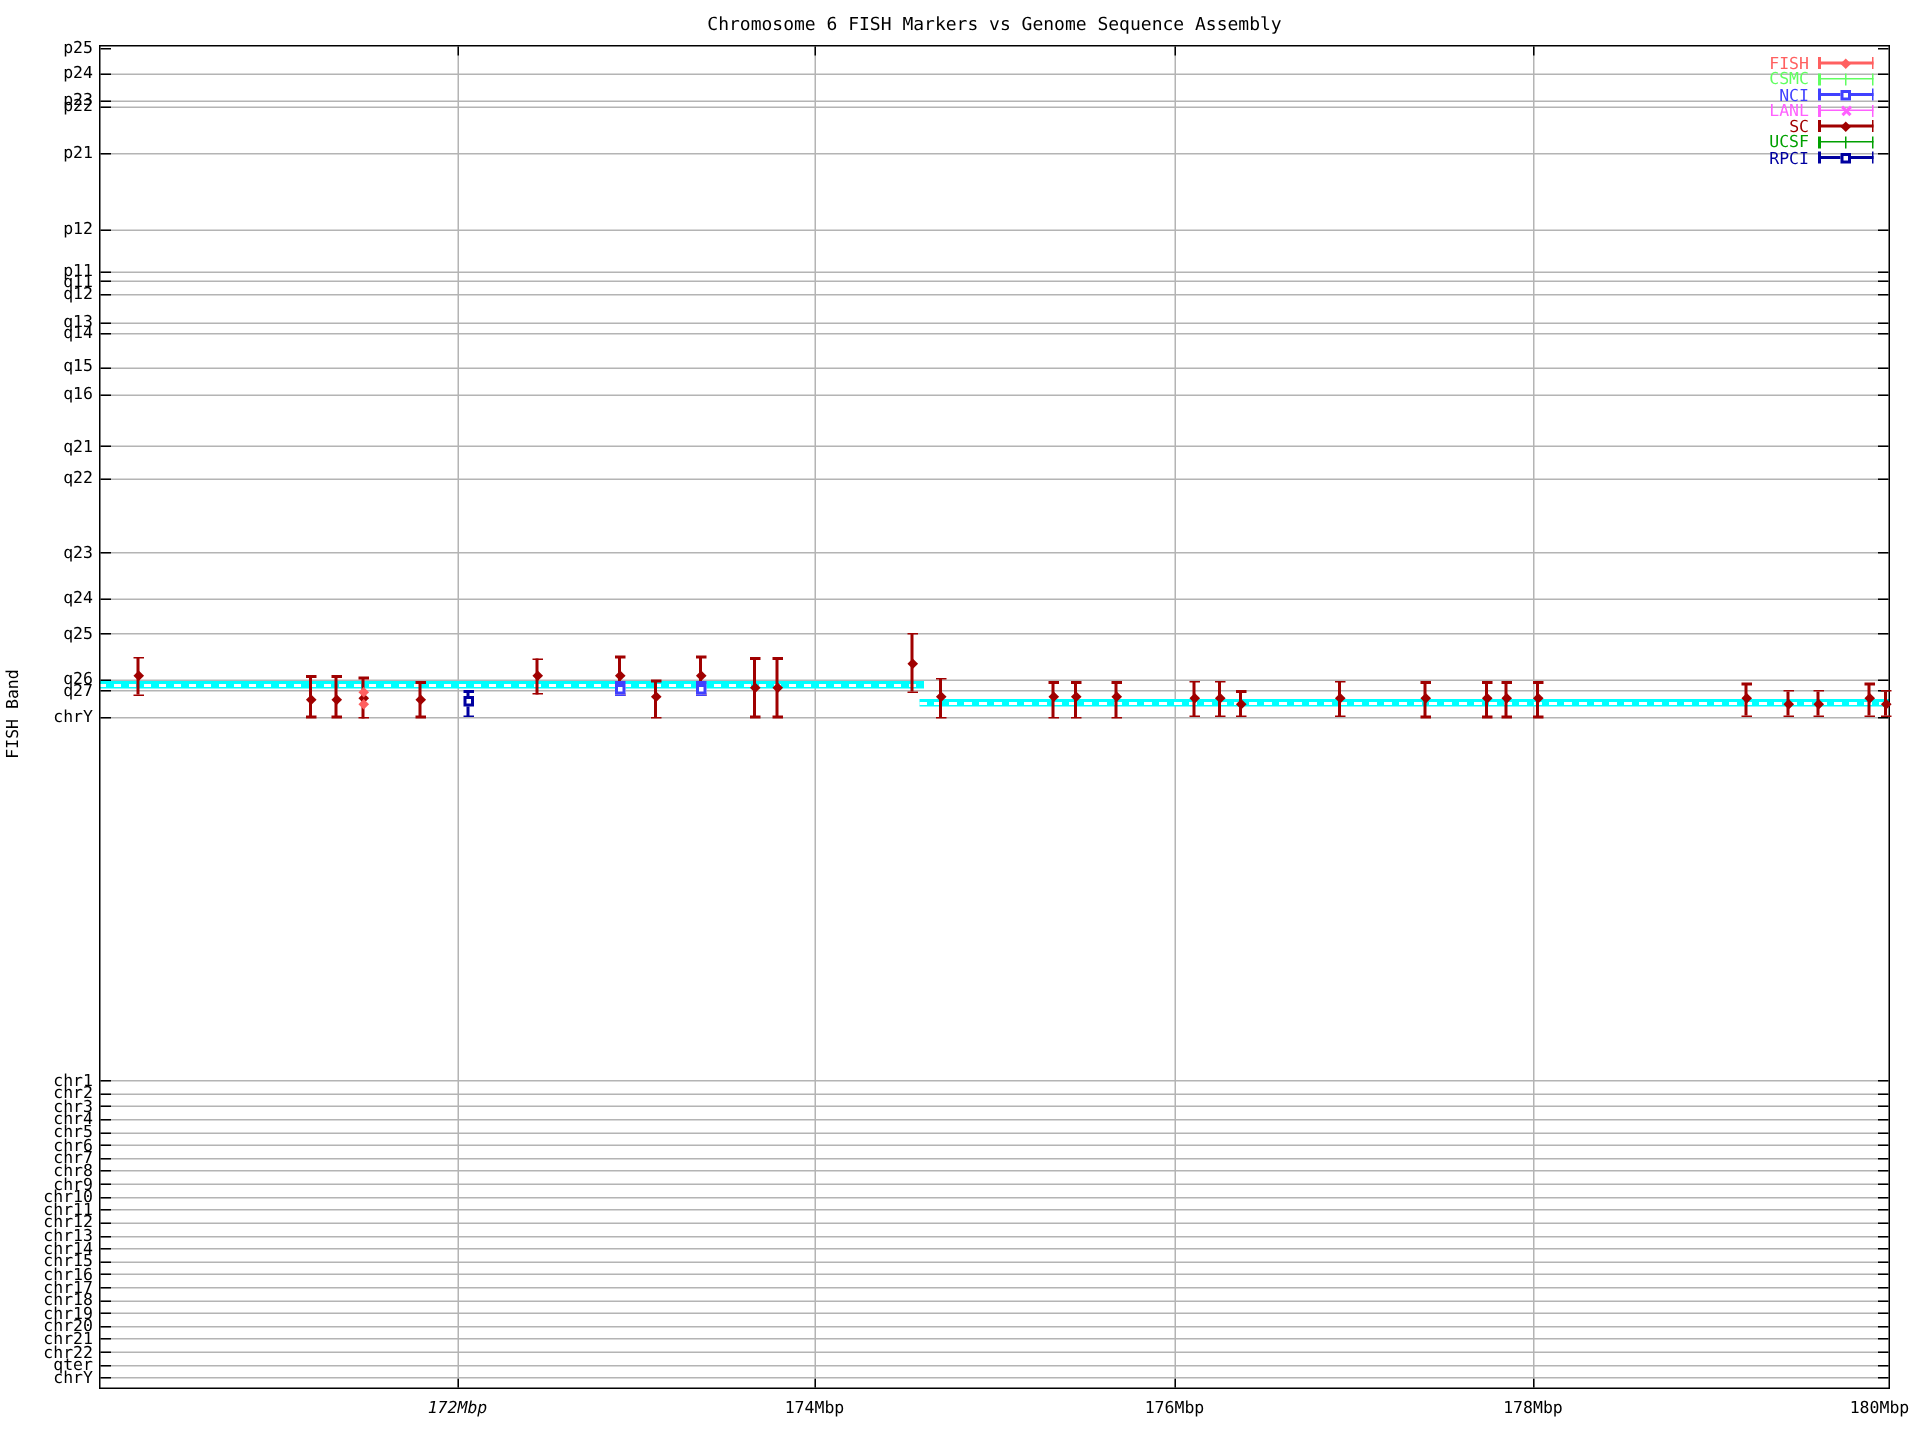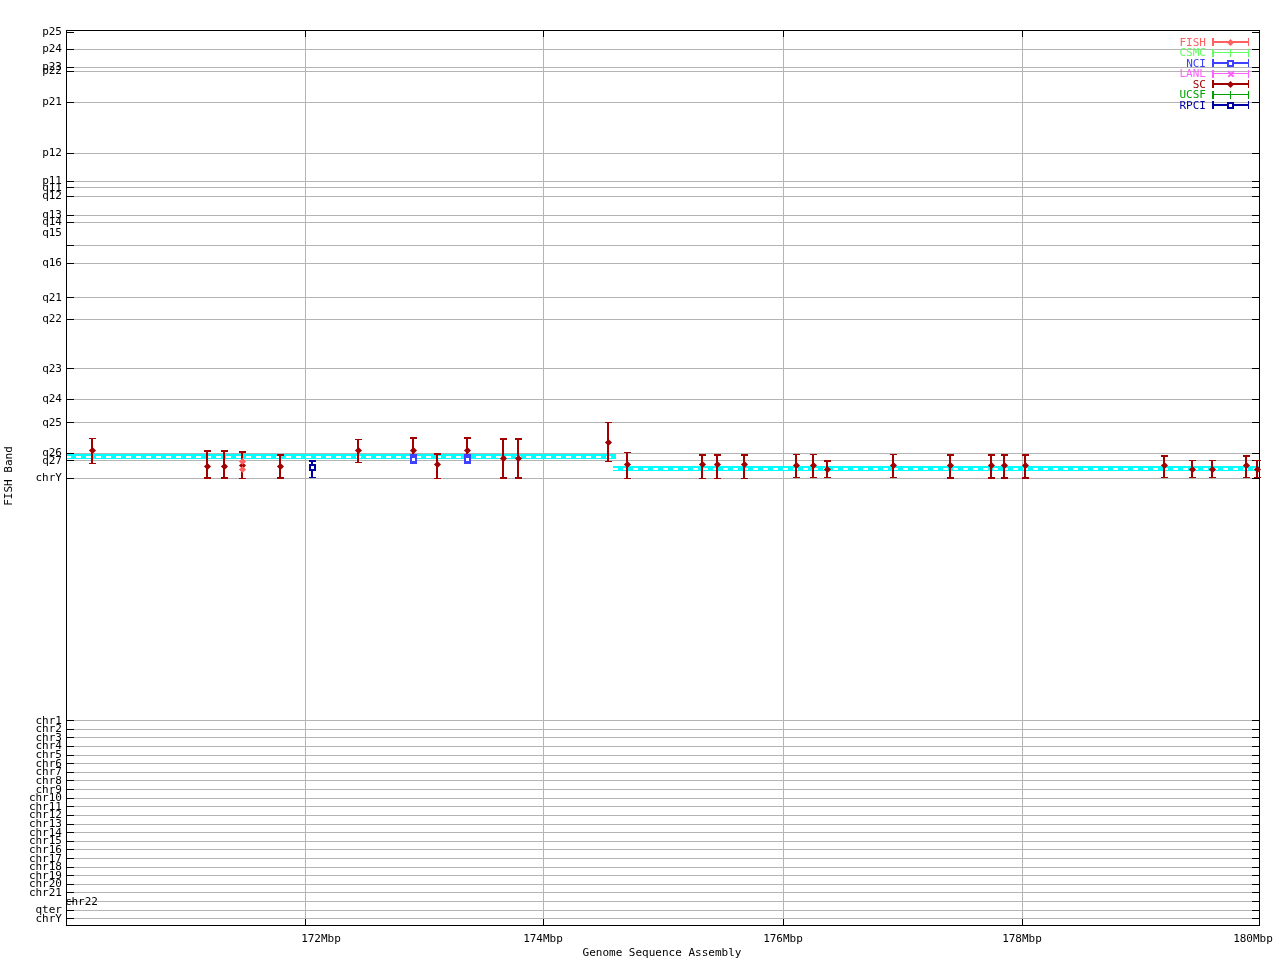--- a/index.html
+++ b/index.html
@@ -24,27 +24,27 @@
   .cyan .dash{position:absolute;left:0;right:0;top:50%;height:1.5px;margin-top:-0.75px;
     background:repeating-linear-gradient(90deg,#ffffff 0 5px,rgba(255,255,255,0) 5px 10px);}
   .diamond{position:absolute;width:5px;height:5px;transform:rotate(45deg);}
   .osquare{position:absolute;width:7px;height:7px;box-sizing:border-box;background:#fff;border:2px solid #000;}
   .leglbl{position:absolute;width:100px;text-align:right;font-size:11px;line-height:11px;white-space:pre;}
 </style>
 </head>
 <body>
 
 <div id="canvas">
+  <div id="title" class="lbl">Chromosome 6 FISH Markers vs Genome Sequence Assembly</div>
   <div id="ylabel" class="lbl">FISH Band</div>
-  <div id="xlabel" class="lbl">Genome Sequence Assembly</div>
   <div id="plot">
       <div class="v grid" style="left: 305px; top: 31px; height: 894px;"></div>
       <div class="v tick" style="left: 305px; top: 31px; height: 6px;"></div>
       <div class="v tick" style="left: 305px; top: 919px; height: 6px;"></div>
-      <div class="xticklbl" style="left: 281px; top: 933px;">172Mbp</div>
+      <div class="xticklbl" style="left: 265px; top: 933px; font-style: italic;">172Mbp</div>
       <div class="v grid" style="left: 543px; top: 31px; height: 894px;"></div>
       <div class="v tick" style="left: 543px; top: 31px; height: 6px;"></div>
       <div class="v tick" style="left: 543px; top: 919px; height: 6px;"></div>
       <div class="xticklbl" style="left: 503px; top: 933px;">174Mbp</div>
       <div class="v grid" style="left: 783px; top: 31px; height: 894px;"></div>
       <div class="v tick" style="left: 783px; top: 31px; height: 6px;"></div>
       <div class="v tick" style="left: 783px; top: 919px; height: 6px;"></div>
       <div class="xticklbl" style="left: 743px; top: 933px;">176Mbp</div>
       <div class="v grid" style="left: 1022px; top: 31px; height: 894px;"></div>
       <div class="v tick" style="left: 1022px; top: 31px; height: 6px;"></div>
@@ -90,21 +90,21 @@
       <div class="h tick" style="left: 67px; top: 214.5px; width: 7px;"></div>
       <div class="h tick" style="left: 1252px; top: 214.5px; width: 7px;"></div>
       <div class="bandlbl" style="top: 209px;">q13</div>
       <div class="h grid" style="left: 67px; top: 221.5px; width: 1192px;"></div>
       <div class="h tick" style="left: 67px; top: 221.5px; width: 7px;"></div>
       <div class="h tick" style="left: 1252px; top: 221.5px; width: 7px;"></div>
       <div class="bandlbl" style="top: 216px;">q14</div>
       <div class="h grid" style="left: 67px; top: 245px; width: 1192px;"></div>
       <div class="h tick" style="left: 67px; top: 245px; width: 7px;"></div>
       <div class="h tick" style="left: 1252px; top: 245px; width: 7px;"></div>
-      <div class="bandlbl" style="top: 227px;">q15</div>
+      <div class="bandlbl" style="top: 238px;">q15</div>
       <div class="h grid" style="left: 67px; top: 262.5px; width: 1192px;"></div>
       <div class="h tick" style="left: 67px; top: 262.5px; width: 7px;"></div>
       <div class="h tick" style="left: 1252px; top: 262.5px; width: 7px;"></div>
       <div class="bandlbl" style="top: 257px;">q16</div>
       <div class="h grid" style="left: 67px; top: 297px; width: 1192px;"></div>
       <div class="h tick" style="left: 67px; top: 297px; width: 7px;"></div>
       <div class="h tick" style="left: 1252px; top: 297px; width: 7px;"></div>
       <div class="bandlbl" style="top: 291.5px;">q21</div>
       <div class="h grid" style="left: 67px; top: 318.5px; width: 1192px;"></div>
       <div class="h tick" style="left: 67px; top: 318.5px; width: 7px;"></div>
@@ -214,21 +214,21 @@
       <div class="h tick" style="left: 67px; top: 883.8px; width: 7px;"></div>
       <div class="h tick" style="left: 1252px; top: 883.8px; width: 7px;"></div>
       <div class="bandlbl" style="top: 878.3px;">chr20</div>
       <div class="h grid" style="left: 67px; top: 892.4px; width: 1192px;"></div>
       <div class="h tick" style="left: 67px; top: 892.4px; width: 7px;"></div>
       <div class="h tick" style="left: 1252px; top: 892.4px; width: 7px;"></div>
       <div class="bandlbl" style="top: 886.9px;">chr21</div>
       <div class="h grid" style="left: 67px; top: 901.1px; width: 1192px;"></div>
       <div class="h tick" style="left: 67px; top: 901.1px; width: 7px;"></div>
       <div class="h tick" style="left: 1252px; top: 901.1px; width: 7px;"></div>
-      <div class="bandlbl" style="top: 895.6px; margin-left: 36px;">chr22</div>
+      <div class="bandlbl" style="top: 895.6px;">chr22</div>
       <div class="h grid" style="left: 67px; top: 909.7px; width: 1192px;"></div>
       <div class="h tick" style="left: 67px; top: 909.7px; width: 7px;"></div>
       <div class="h tick" style="left: 1252px; top: 909.7px; width: 7px;"></div>
       <div class="bandlbl" style="top: 904.2px;">qter</div>
       <div class="h grid" style="left: 67px; top: 918.3px; width: 1192px;"></div>
       <div class="h tick" style="left: 67px; top: 918.3px; width: 7px;"></div>
       <div class="h tick" style="left: 1252px; top: 918.3px; width: 7px;"></div>
       <div class="bandlbl" style="top: 912.8px;">chrY</div>
       <div class="cyan" style="left: 66px; top: 454.3px; width: 550px; height: 5px;">
         <div class="dash"></div>

